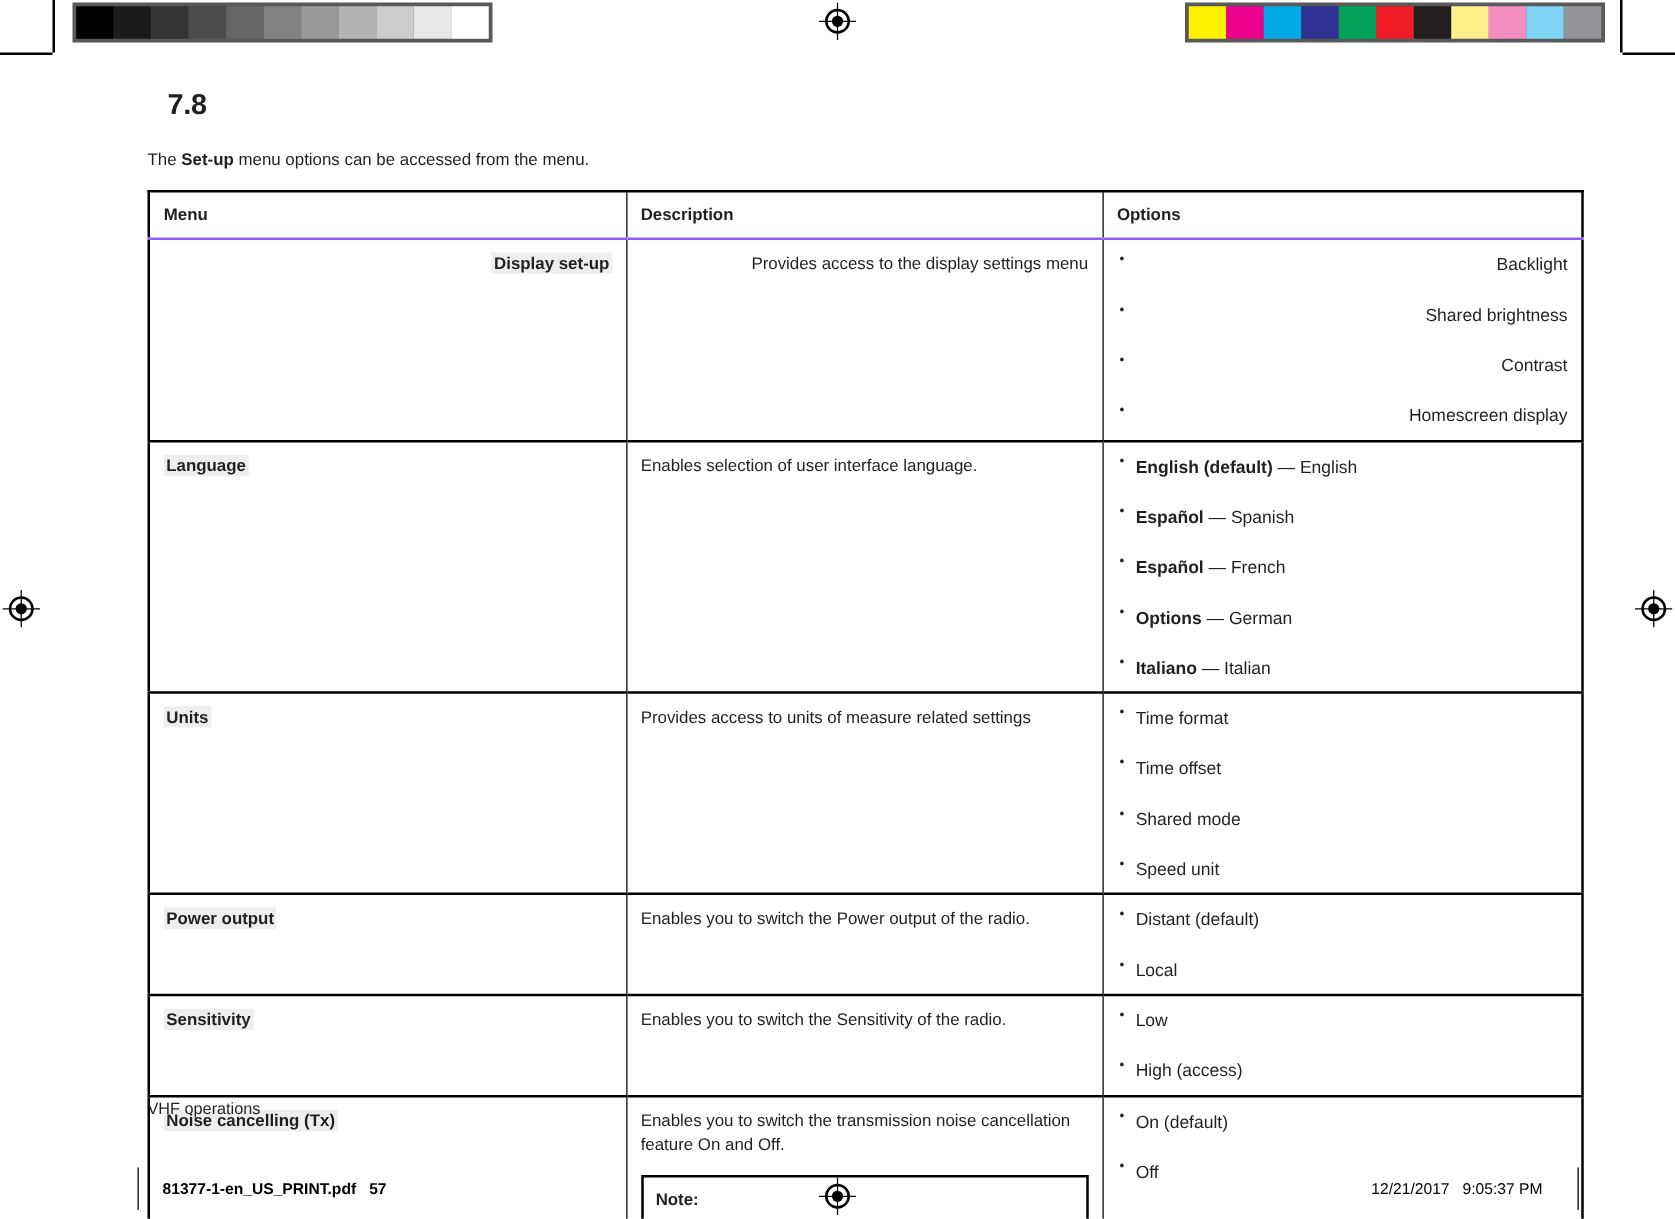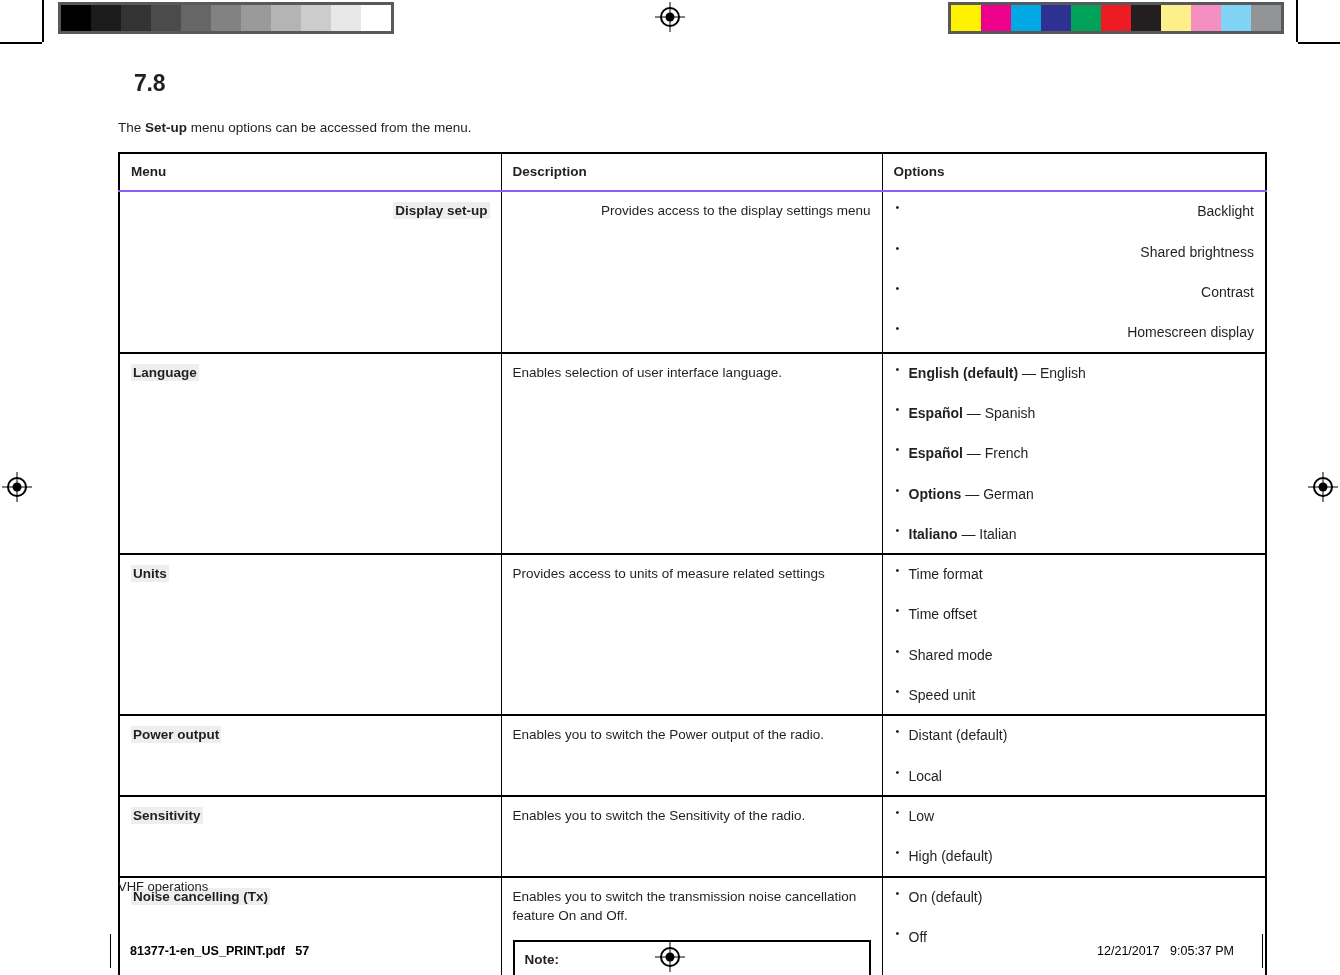--- a/index.html
+++ b/index.html
@@ -271,21 +271,21 @@
           </td>
         </tr>
         <tr class="r-sens">
           <td><span class="menu-name">Sensitivity</span></td>
           <td>
             <p class="desc-text">Enables you to switch the Sensitivity of the radio.</p>
           </td>
           <td>
             <ul class="opts">
               <li><span>Low</span></li>
-              <li><span>High (default)</span></li>
+              <li><span>High (access)</span></li>
             </ul>
           </td>
         </tr>
         <tr class="r-noise">
           <td><span class="menu-name">Noise cancelling (Tx)</span></td>
           <td>
             <p class="desc-text">Enables you to switch the transmission noise cancellation feature On and Off.</p>
             <div class="note-box">
               <p class="note-title">Note:</p>
               <p class="note-body">Only available on Ray60, Ray70 and Ray90.</p>

